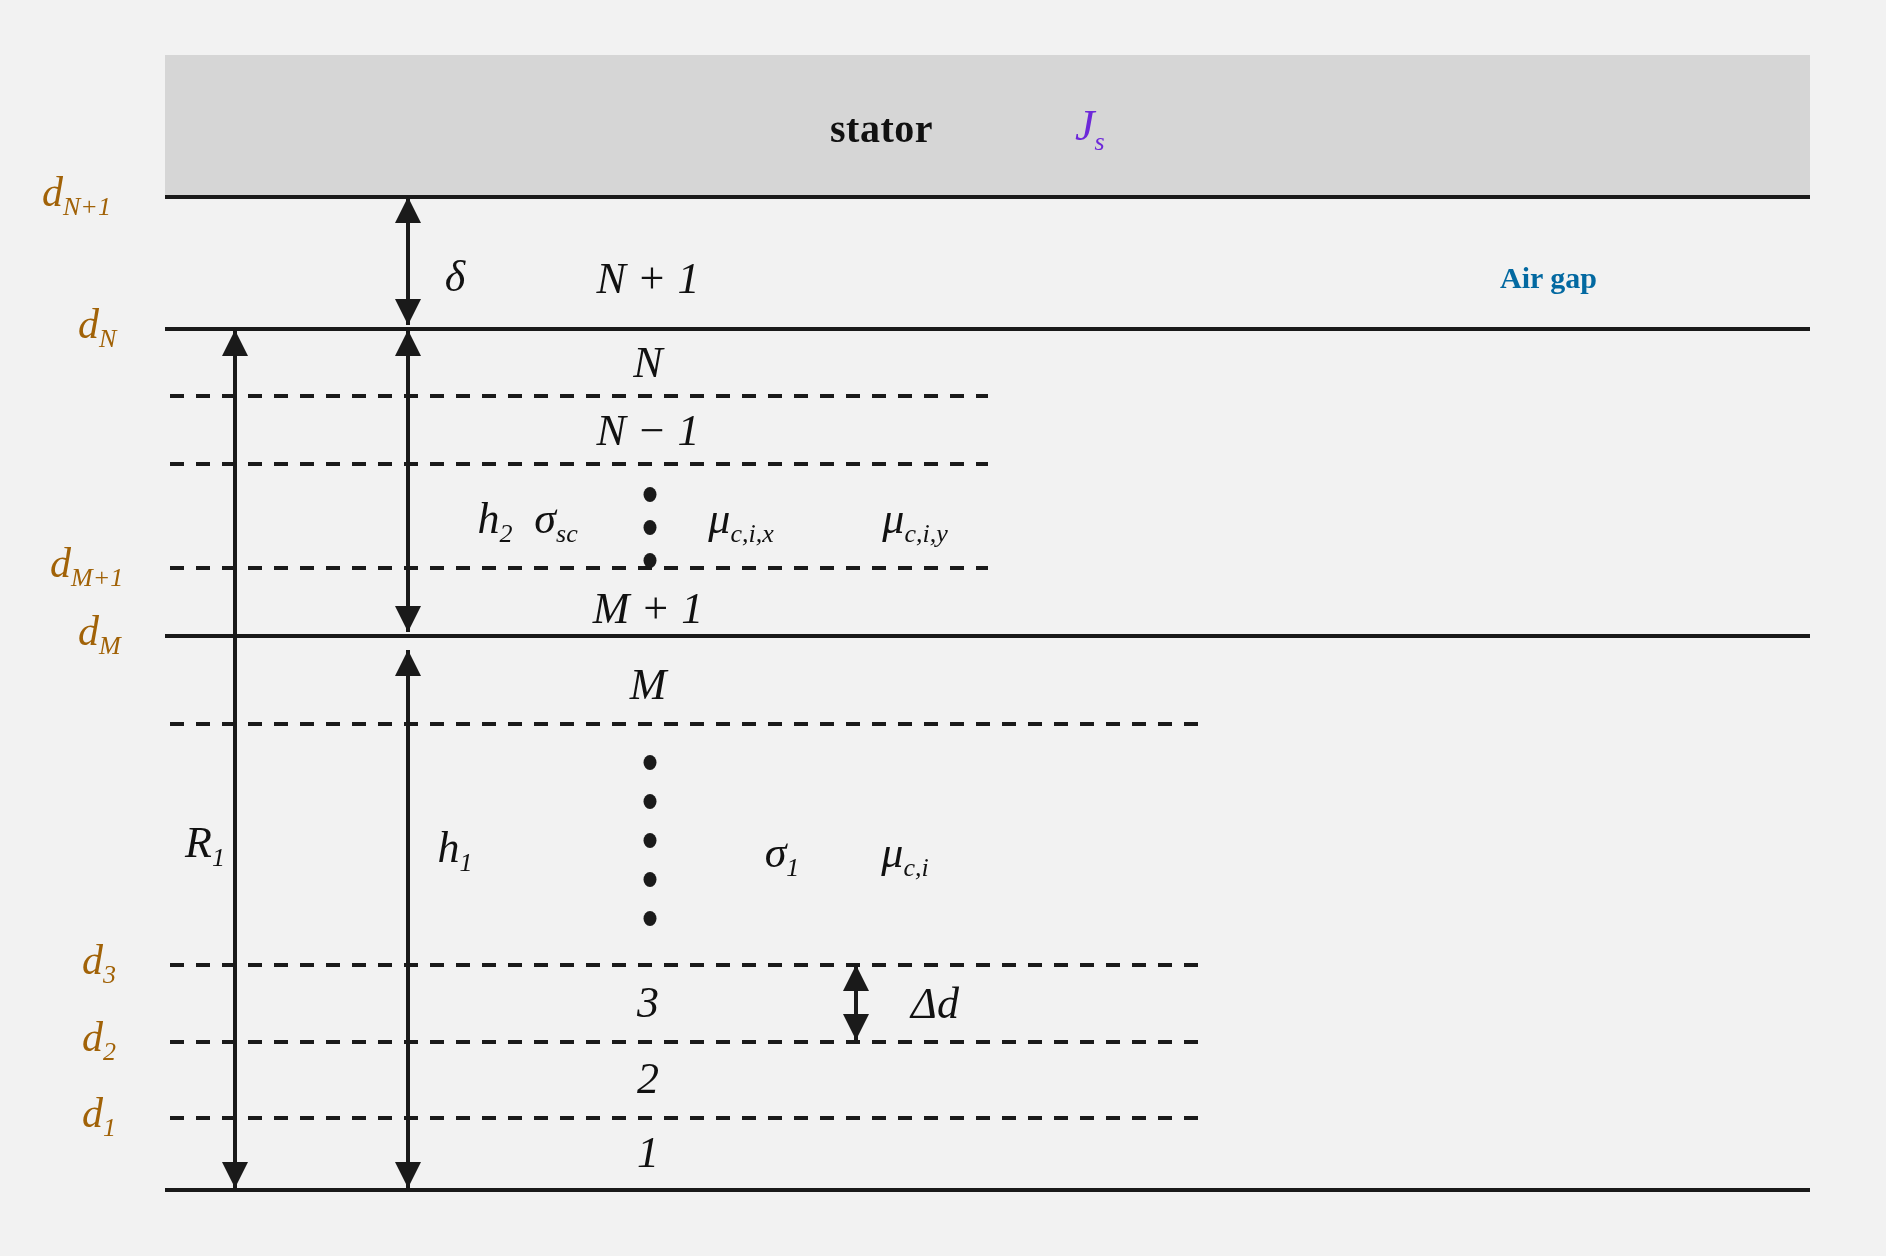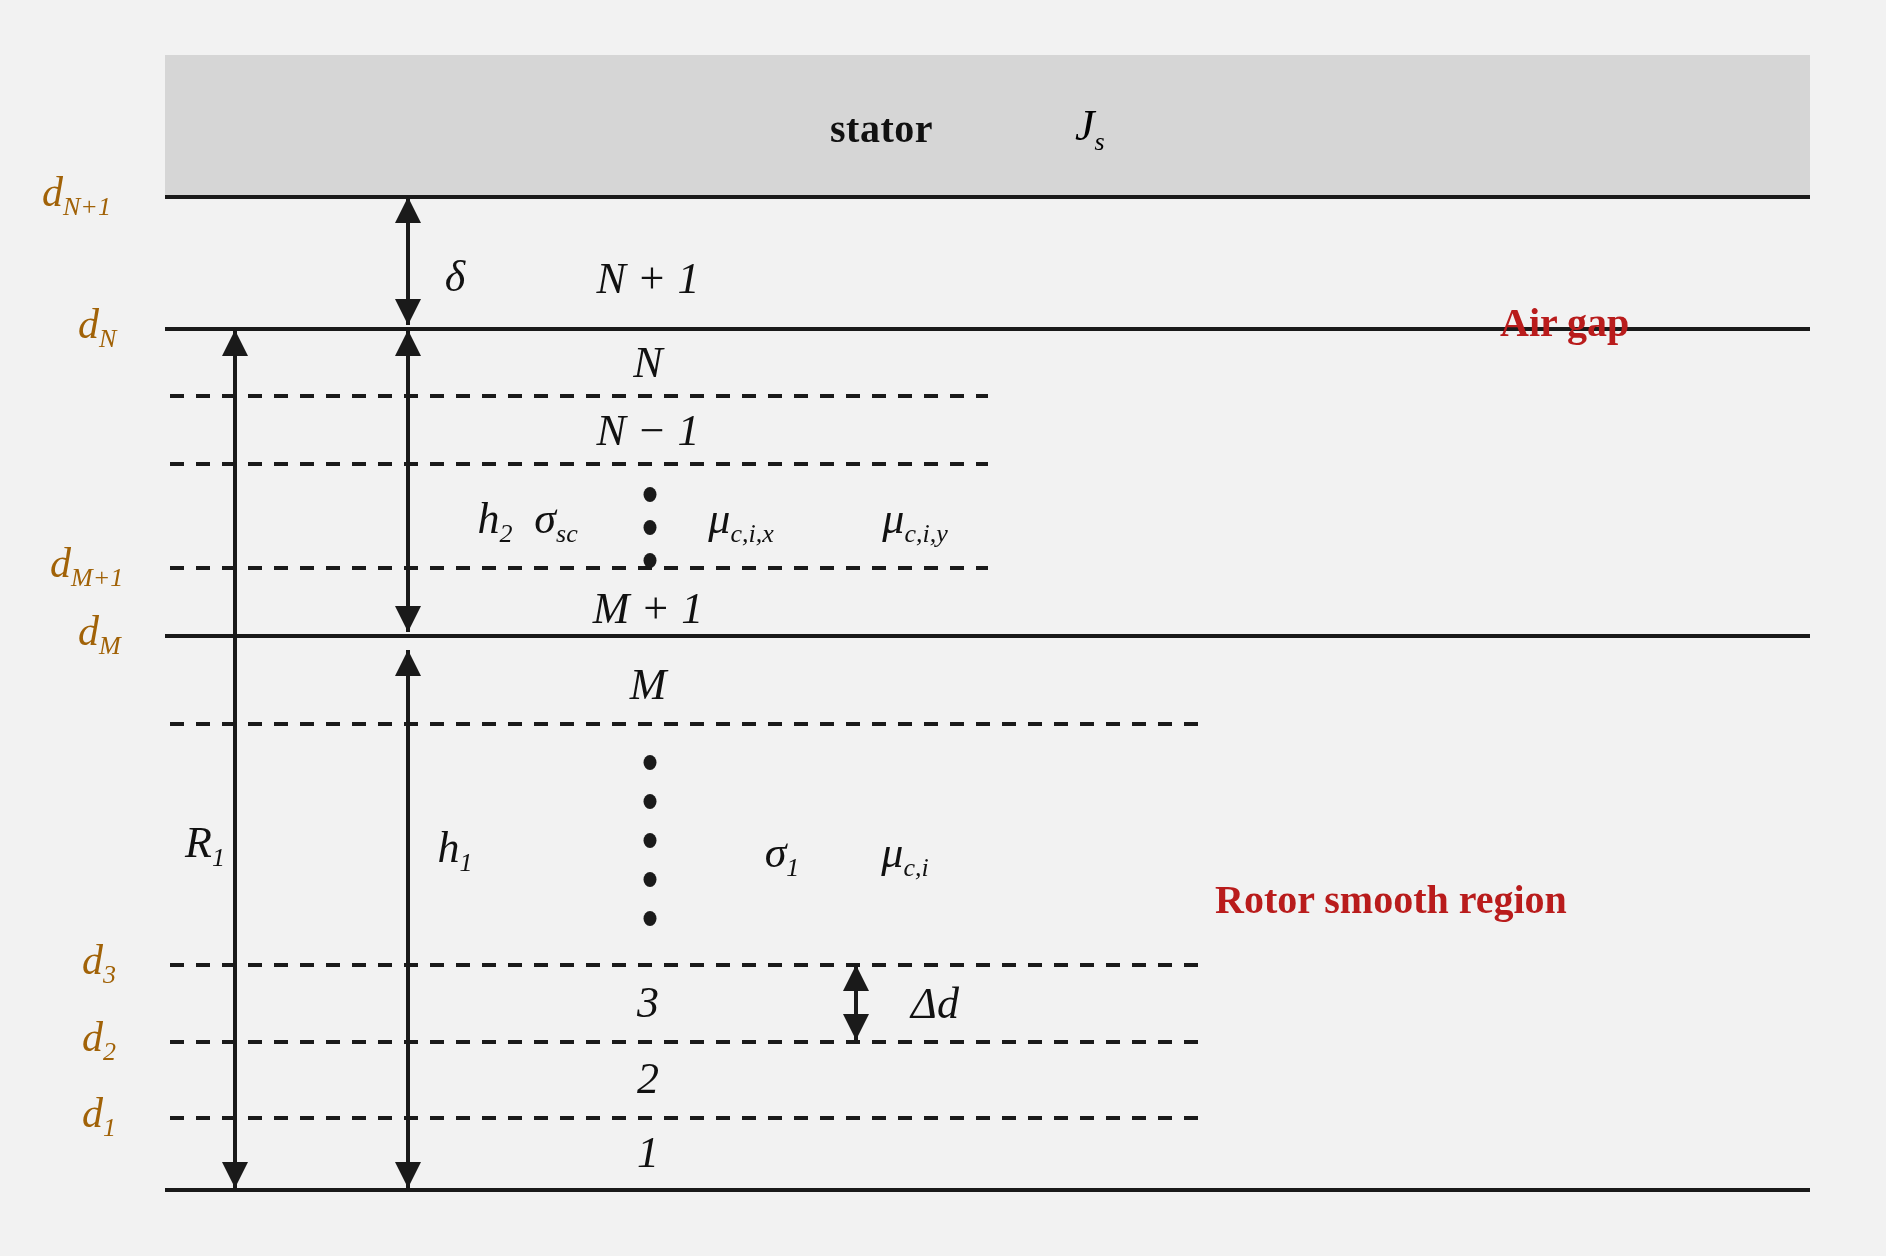--- a/index.html
+++ b/index.html
@@ -25,21 +25,21 @@
   .stator-label{
     position:absolute;
     left:830px;top:105px;
     font-size:40px;font-weight:bold;
     color:#111;
     letter-spacing:.5px;
   }
   .js-label{
     position:absolute;
     left:1075px;top:100px;
-    font-size:44px;font-style:italic;color:#000000;
+    font-size:44px;font-style:italic;color:#6d28d9;
   }
 
   
   .solid-line{
     position:absolute;
     left:165px;width:1645px;
     height:0;
     border-top:4px solid #1a1a1a;
   }
 
@@ -75,24 +75,23 @@
     position:absolute;
     font-size:44px;font-style:italic;
     color:#111;
     white-space:nowrap;
     transform:translate(-50%,-50%);
   }
 
   
   .region-title{
     position:absolute;
-    font-size:40px;font-weight:bold;color:#b91c1c;
+    font-size:30px;font-weight:bold;color:#0369a1;
     white-space:nowrap;
     transform:translateY(-50%);
-    margin-top:44px;
   }
   .sym{
     position:absolute;
     font-size:44px;font-style:italic;color:#111;
     white-space:nowrap;
     transform:translate(-50%,-50%);
   }
   .sym sub{font-size:26px;font-style:italic;}
 
   
@@ -178,21 +177,20 @@
   <div class="layernum" style="left:648px;top:278px;">N + 1</div>
   <div class="layernum" style="left:648px;top:362px;">N</div>
   <div class="layernum" style="left:648px;top:430px;">N − 1</div>
   <div class="layernum" style="left:648px;top:608px;">M + 1</div>
   <div class="layernum" style="left:648px;top:684px;">M</div>
   <div class="layernum" style="left:648px;top:1002px;">3</div>
   <div class="layernum" style="left:648px;top:1078px;">2</div>
   <div class="layernum" style="left:648px;top:1152px;">1</div>
 
   <div class="region-title" style="left:1500px;top:278px;">Air gap</div>
-  <div class="region-title" style="left:1215px;top:855px;">Rotor smooth region</div>
 
   <div class="vmeasure" style="left:395px;top:197px;width:26px;height:128px;">
     <div class="shaft"></div>
     <div class="head up"></div>
     <div class="head down"></div>
   </div>
   <div class="sym" style="left:455px;top:276px;">
     <span>δ</span>
   </div>
 

